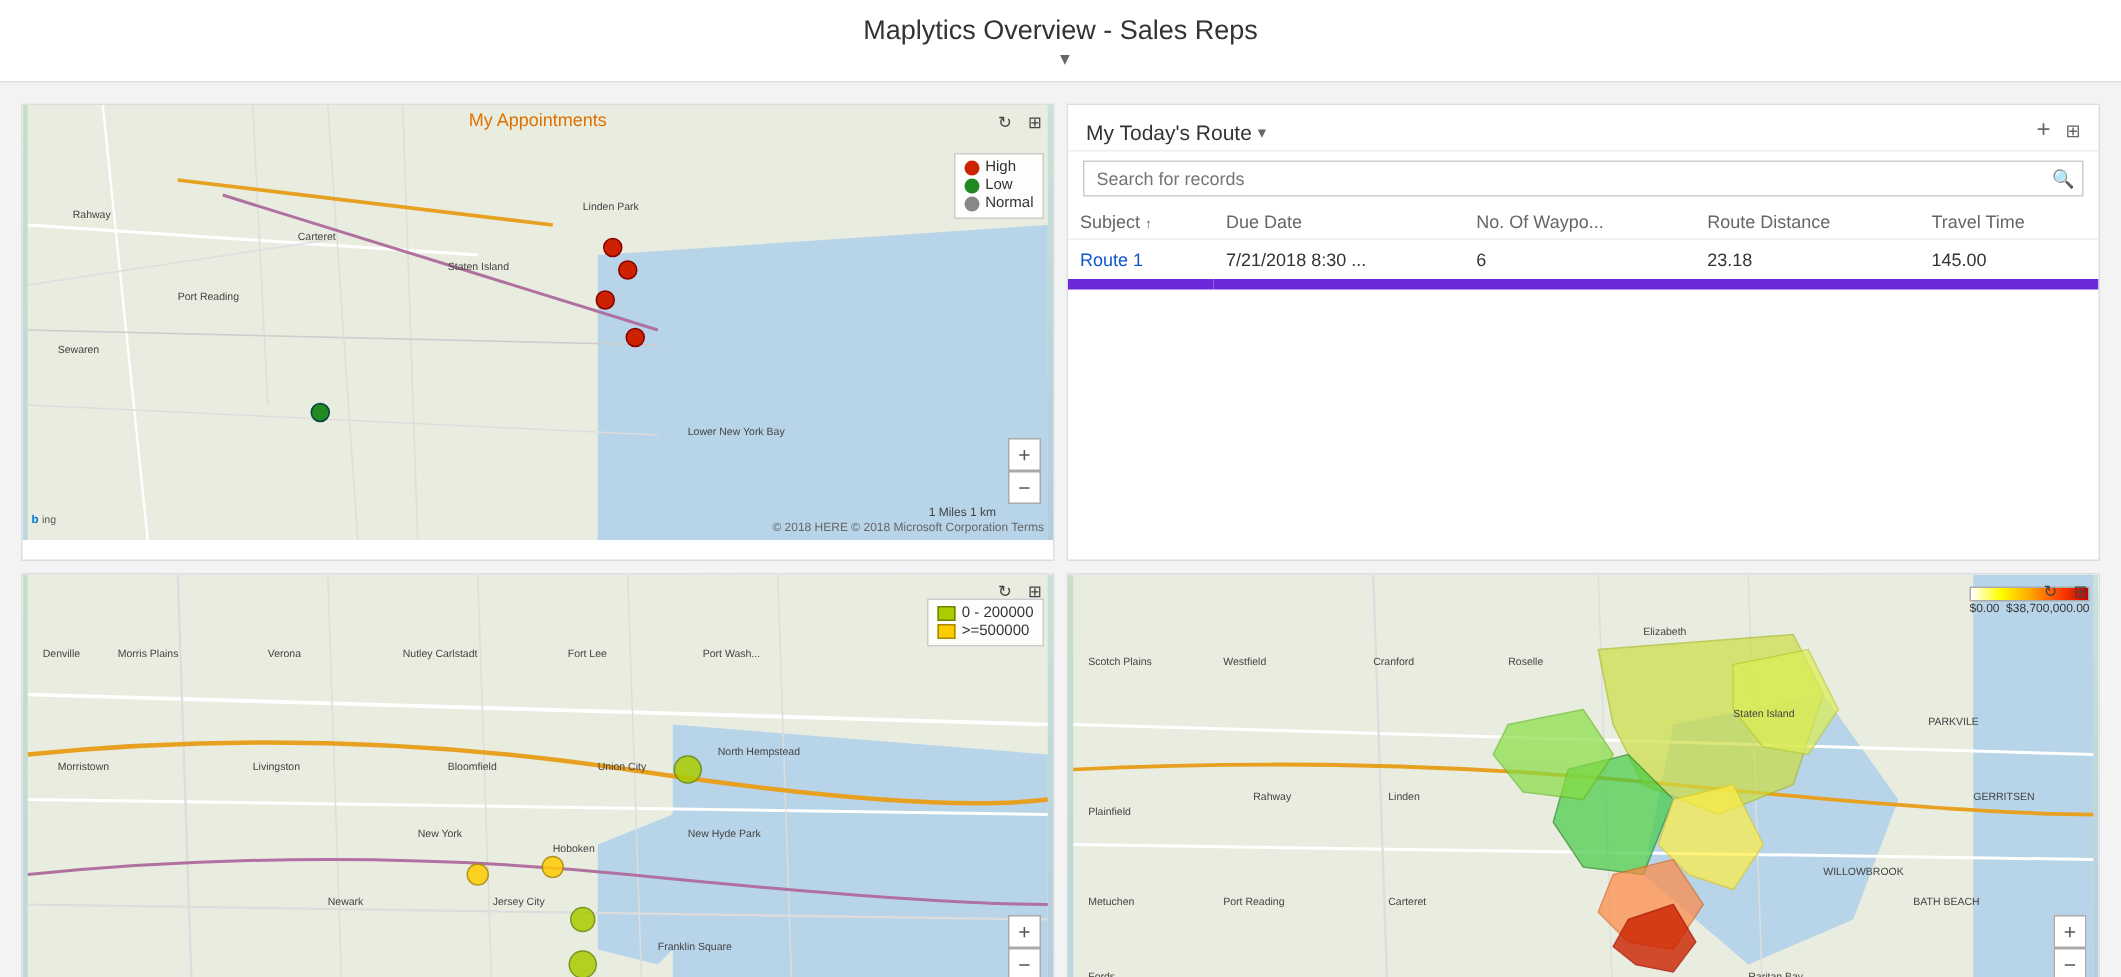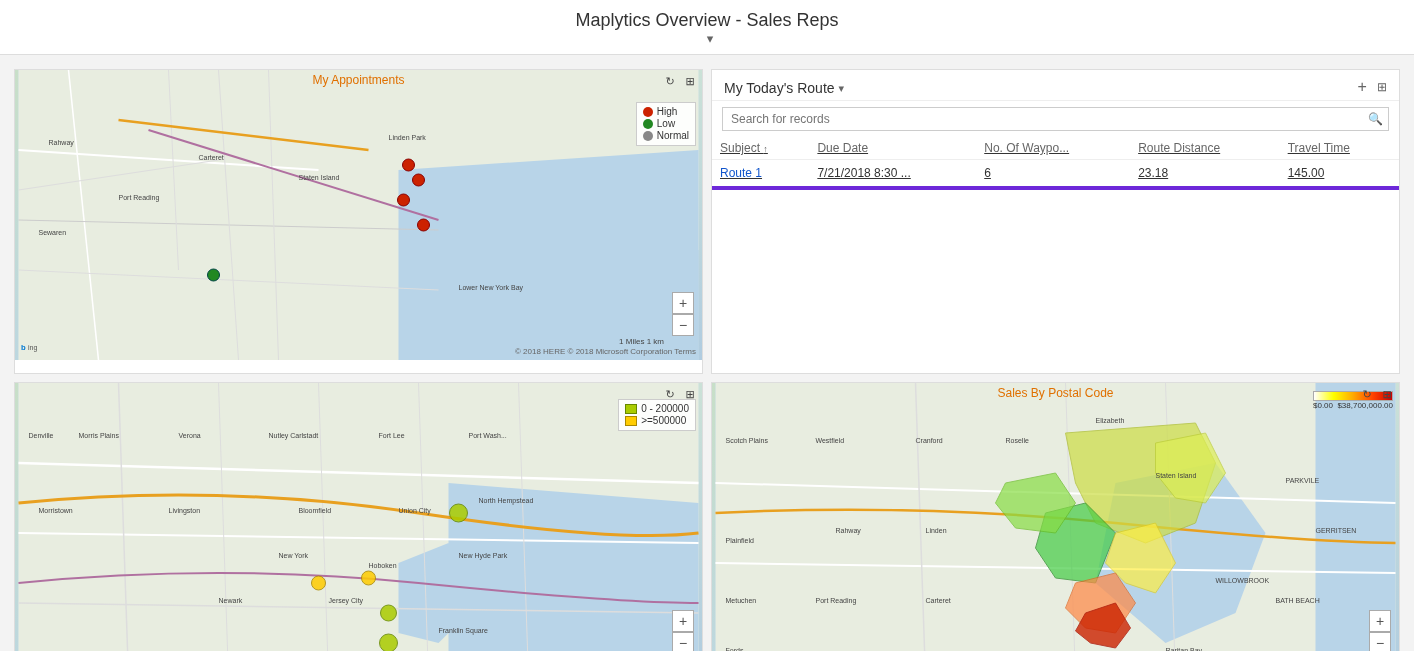--- a/index.html
+++ b/index.html
@@ -236,33 +236,32 @@
       right: 6px;
       top: 50%;
       transform: translateY(-50%);
       font-size: 12px;
       color: #888;
     }
     .route-table {
       width: 100%;
       border-collapse: collapse;
       font-size: 12px;
-      text-decoration: underline;
     }
     .route-table th {
       text-align: left;
       padding: 4px 8px;
       border-bottom: 1px solid #eee;
       color: #666;
       font-weight: 400;
       white-space: nowrap;
     }
     .route-table td {
       padding: 6px 8px;
-      border-bottom: 4px solid #6d28d9;
+      border-bottom: 7px solid #6d28d9;
     }
     .route-link {
       color: #1155cc;
       cursor: pointer;
       text-decoration: none;
     }
     .sort-icon {
       font-size: 9px;
       color: #666;
     }
@@ -584,23 +583,20 @@
         </svg>
 
         <div class="postal-gradient-bar">
           <div class="gradient-bar-inner"></div>
           <div class="gradient-labels">
             <span>$0.00</span>
             <span>$38,700,000.00</span>
           </div>
         </div>
 
-        <div class="panel-header" style="color:#e07000;">
-          <span>Sales By Postal Code</span>
-        </div>
 
         <div class="panel-controls">
           <div class="panel-control-btn">↻</div>
           <div class="panel-control-btn">⊞</div>
         </div>
 
         <div class="zoom-controls">
           <div class="zoom-btn">+</div>
           <div class="zoom-btn">−</div>
         </div>

